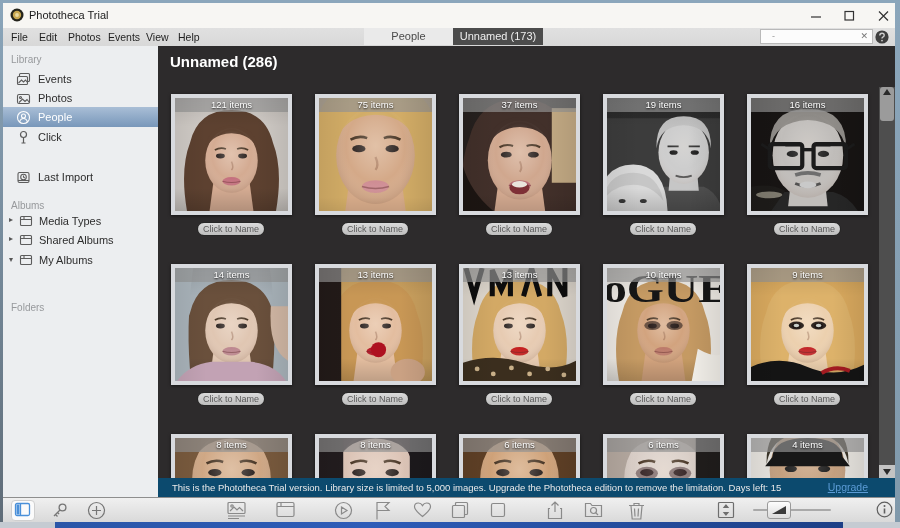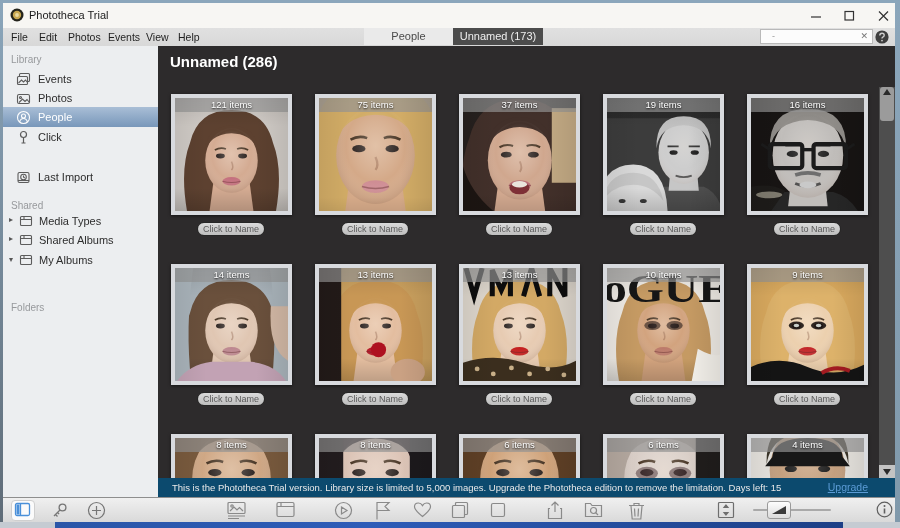--- a/index.html
+++ b/index.html
@@ -103,21 +103,21 @@
     </div>
   <div class="srow" style="top:122px">
       <svg width="15" height="15" viewBox="0 0 15 15" fill="none" stroke="#5c5c5c" stroke-width="1.1">
         <rect x="2" y="2.5" width="11" height="10" rx="1.5"></rect>
         <circle cx="7.5" cy="7" r="2.8"></circle>
         <path d="M7.5,5.5 V7 l1.2,1"></path>
         <path d="M2,10.5 h11"></path>
       </svg>
       <div class="txt">Last Import</div>
     </div>
-  <div class="sechead" style="top:154px">Shared</div>
+  <div class="sechead" style="top:154px">Albums</div>
   <div class="srow" style="top:166px">
       <div class="chev">▸</div>
       <svg style="left:16px" width="14" height="14" viewBox="0 0 14 14" fill="none" stroke="#5c5c5c" stroke-width="1.1">
         <rect x="1.5" y="2.5" width="11" height="9" rx="1"></rect>
         <path d="M1.5,5.5 h11 M5,2.5 v3"></path>
       </svg>
       <div class="txt" style="left:36px">Media Types</div>
     </div>
   <div class="srow" style="top:185px">
       <div class="chev">▸</div>

